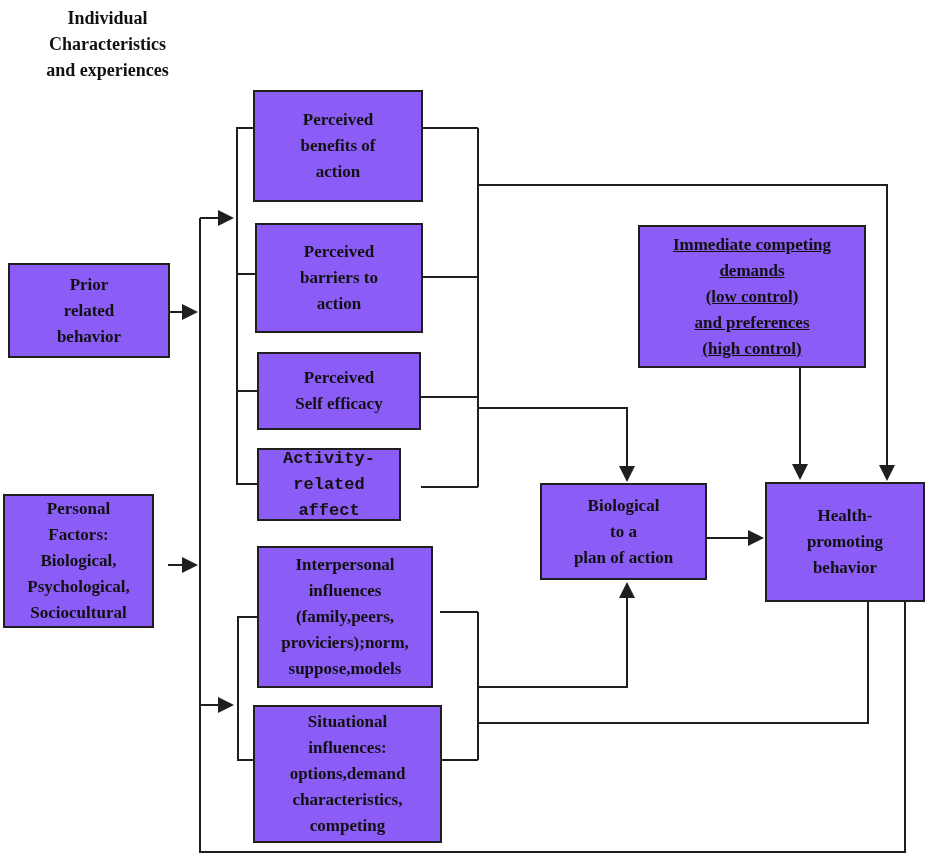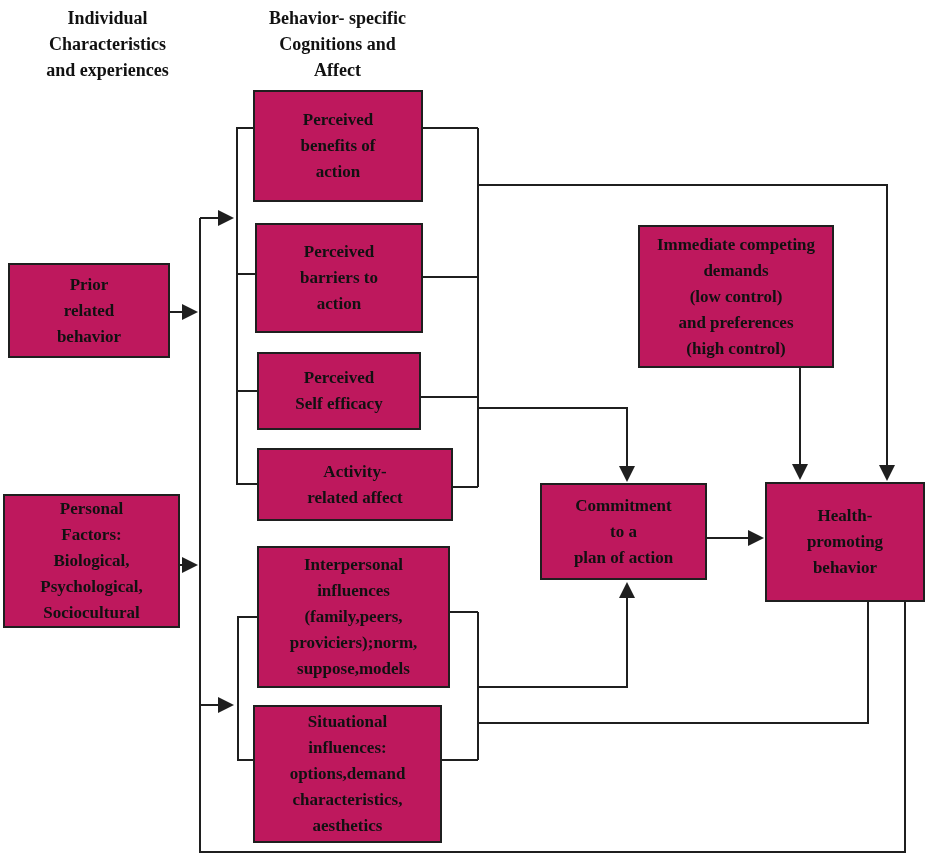--- a/index.html
+++ b/index.html
@@ -21,21 +21,21 @@
     position: absolute;
     font-size: 18px;
     line-height: 26px;
     font-weight: bold;
     text-align: center;
     white-space: pre-line;
   }
   .node {
     position: absolute;
     box-sizing: border-box;
-    background: #be185d;
+    background: #8b5cf6;
     border: 2px solid #1f1f1f;
     display: flex;
     align-items: center;
     justify-content: center;
     text-align: center;
   }
   .node .label {
     font-size: 17px;
     line-height: 26px;
     font-weight: bold;
@@ -90,30 +90,27 @@
 
       <path d="M800 368 V478" marker-end="url(#arr)"></path>
 
       <path d="M707 538 H762" marker-end="url(#arr)"></path>
     </g>
   </svg>
 
   <div class="col-header" style="left:10px; top:5px; width:195px;">Individual
 Characteristics
 and experiences</div>
-  <div class="col-header" style="left:245px; top:5px; width:185px;">Behavior- specific
-Cognitions and
-Affect</div>
 
   <div class="node" style="left:8px; top:263px; width:162px; height:95px;">
     <span class="label">Prior
 related
 behavior</span>
   </div>
-  <div class="node" style="left:3px; top:494px; width:177px; height:134px;">
+  <div class="node" style="left:3px; top:494px; width:151px; height:134px;">
     <span class="label">Personal
 Factors:
 Biological,
 Psychological,
 Sociocultural</span>
   </div>
 
   <div class="node" style="left:253px; top:90px; width:170px; height:112px;">
     <span class="label">Perceived
 benefits of
@@ -121,48 +118,48 @@
   </div>
   <div class="node" style="left:255px; top:223px; width:168px; height:110px;">
     <span class="label">Perceived
 barriers to
 action</span>
   </div>
   <div class="node" style="left:257px; top:352px; width:164px; height:78px;">
     <span class="label">Perceived
 Self efficacy</span>
   </div>
-  <div class="node" style="left:257px; top:448px; width:196px; height:73px;">
+  <div class="node" style="left:257px; top:448px; width:144px; height:73px;font-family:Liberation Mono, monospace;">
     <span class="label">Activity-
 related affect</span>
   </div>
-  <div class="node" style="left:257px; top:546px; width:193px; height:142px;">
+  <div class="node" style="left:257px; top:546px; width:176px; height:142px;">
     <span class="label">Interpersonal
 influences
 (family,peers,
 proviciers);norm,
 suppose,models</span>
   </div>
   <div class="node" style="left:253px; top:705px; width:189px; height:138px;">
     <span class="label">Situational
 influences:
 options,demand
 characteristics,
-aesthetics</span>
+competing</span>
   </div>
 
-  <div class="node" style="left:638px; top:225px; width:196px; height:143px;">
+  <div class="node" style="left:638px; top:225px; width:228px; height:143px;text-decoration:underline;">
     <span class="label">Immediate competing
 demands
 (low control)
 and preferences
 (high control)</span>
   </div>
   <div class="node" style="left:540px; top:483px; width:167px; height:97px;">
-    <span class="label">Commitment
+    <span class="label">Biological
 to a
 plan of action</span>
   </div>
   <div class="node" style="left:765px; top:482px; width:160px; height:120px;">
     <span class="label">Health-
 promoting
 behavior</span>
   </div>
 
 </div>

